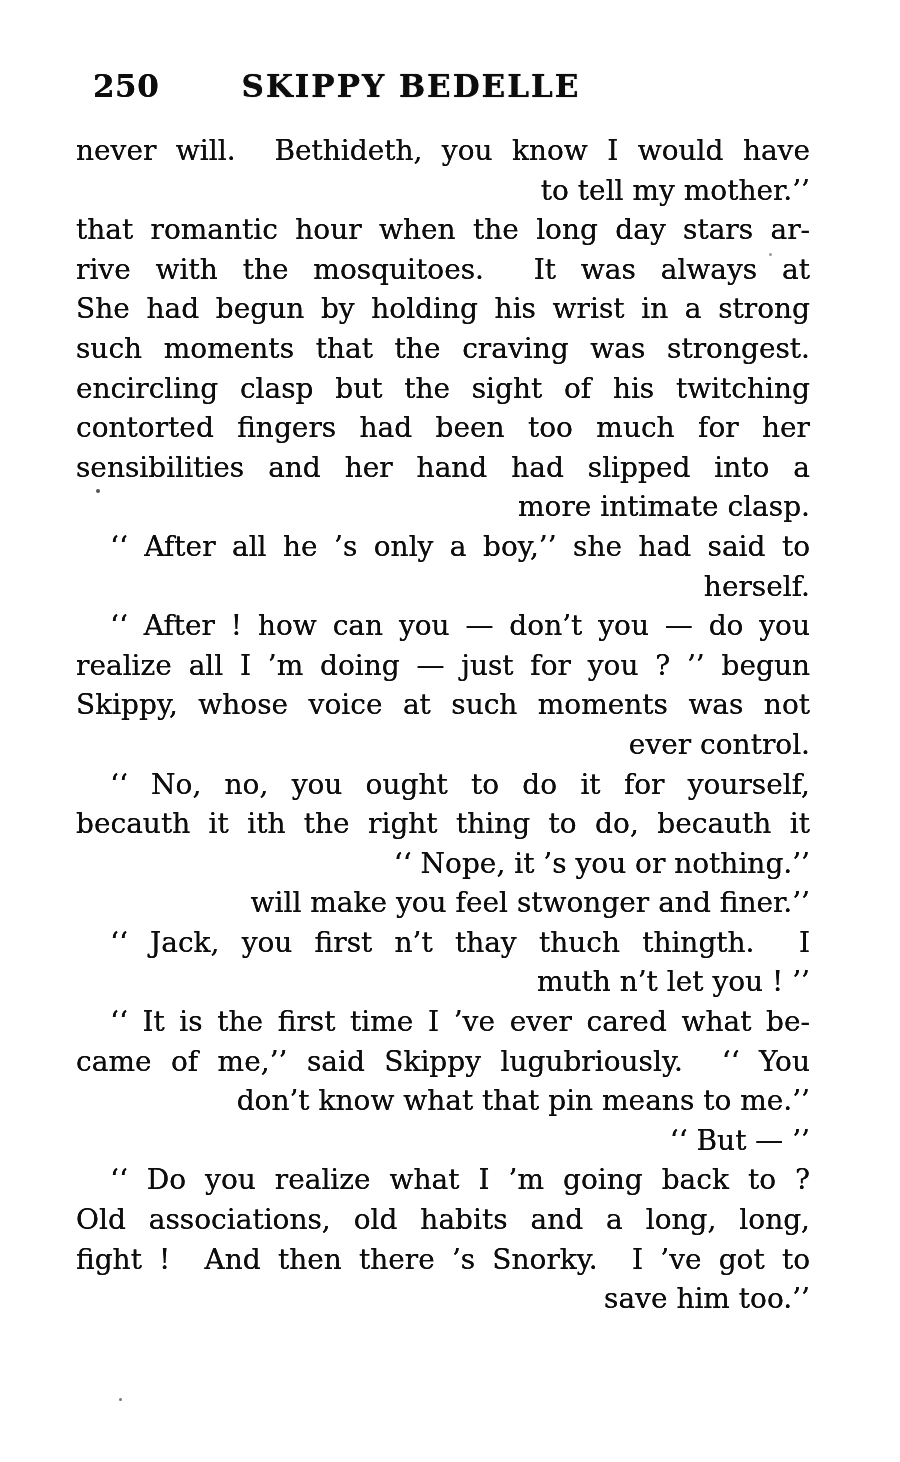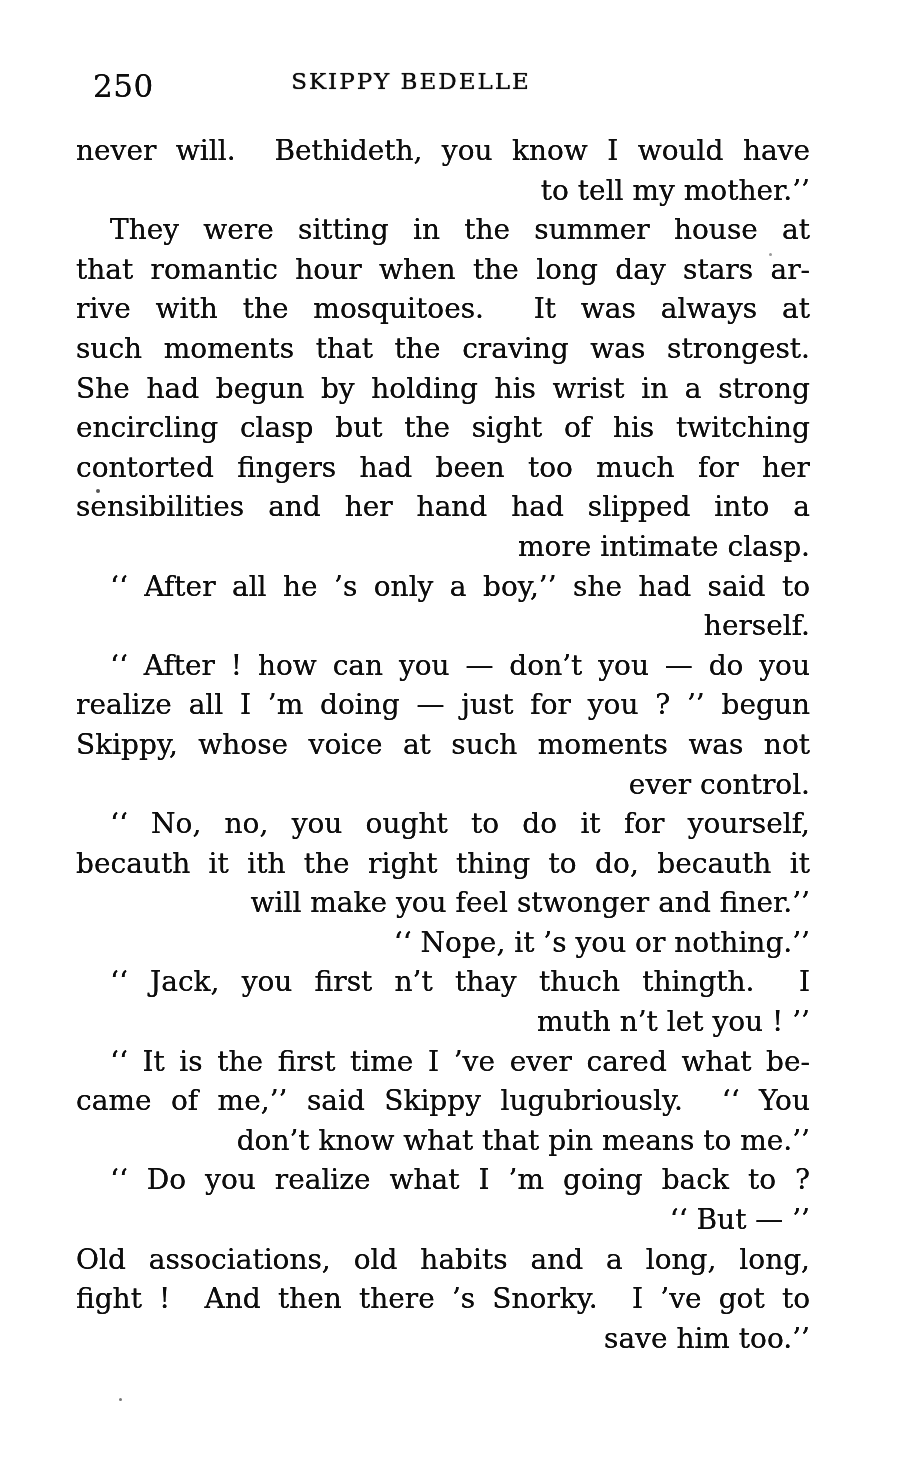--- a/index.html
+++ b/index.html
@@ -16,36 +16,37 @@
     font-family: "DejaVu Serif", "Liberation Serif", serif;
     color: #0d0d0d;
   }
   
   .header {
     position: absolute;
     top: 68px;
     left: 0;
     width: 900px;
     height: 42px;
+    font-weight: bold;
   }
   .pagenum {
     position: absolute;
     left: 93px;
     top: 0;
     font-size: 31px;
     letter-spacing: 0.5px;
     text-shadow: 0 0 0.6px currentColor;
   }
   .running-title {
     position: absolute;
     left: 0;
     right: 78px;
     top: 0;
     text-align: center;
-    font-size: 23px;
+    font-size: 31px;
     letter-spacing: 2px;
     white-space: nowrap;
     text-shadow: 0 0 0.8px currentColor;
   }
   
   .body-text {
     position: absolute;
     left: 76px;
     top: 131px;
     width: 734px;
@@ -80,46 +81,45 @@
 <div class="page">
 
   <div class="header">
     <span class="pagenum">250</span>
     <div class="running-title">SKIPPY BEDELLE</div>
   </div>
 
   <div class="body-text" id="body-text">
       <div class="line j">never will.  Bethideth, you know I would have</div>
       <div class="line">to tell my mother.’’</div>
-      <div class="line j ind">They were sitting in the summer house at</div>
       <div class="line j">that romantic hour when the long day stars ar-</div>
       <div class="line j">rive with the mosquitoes.  It was always at</div>
+      <div class="line j">She had begun by holding his wrist in a strong</div>
       <div class="line j">such moments that the craving was strongest.</div>
-      <div class="line j">She had begun by holding his wrist in a strong</div>
       <div class="line j">encircling clasp but the sight of his twitching</div>
       <div class="line j">contorted fingers had been too much for her</div>
       <div class="line j">sensibilities and her hand had slipped into a</div>
       <div class="line">more intimate clasp.</div>
       <div class="line j ind">‘‘ After all he ’s only a boy,’’ she had said to</div>
       <div class="line">herself.</div>
       <div class="line j ind">‘‘ After ! how can you — don’t you — do you</div>
       <div class="line j">realize all I ’m doing — just for you ? ’’ begun</div>
       <div class="line j">Skippy, whose voice at such moments was not</div>
       <div class="line">ever control.</div>
       <div class="line j ind">‘‘ No, no, you ought to do it for yourself,</div>
       <div class="line j">becauth it ith the right thing to do, becauth it</div>
+      <div class="line ind">‘‘ Nope, it ’s you or nothing.’’</div>
       <div class="line">will make you feel stwonger and finer.’’</div>
-      <div class="line ind">‘‘ Nope, it ’s you or nothing.’’</div>
       <div class="line j ind">‘‘ Jack, you first n’t thay thuch thingth.  I</div>
       <div class="line">muth n’t let you ! ’’</div>
       <div class="line j ind">‘‘ It is the first time I ’ve ever cared what be-</div>
       <div class="line j">came of me,’’ said Skippy lugubriously.  ‘‘ You</div>
       <div class="line">don’t know what that pin means to me.’’</div>
+      <div class="line ind">‘‘ But — ’’</div>
       <div class="line j ind">‘‘ Do you realize what I ’m going back to ?</div>
-      <div class="line ind">‘‘ But — ’’</div>
       <div class="line j">Old associations, old habits and a long, long,</div>
       <div class="line j">fight !  And then there ’s Snorky.  I ’ve got to</div>
       <div class="line">save him too.’’</div>
     </div>
 
   <span class="speck s1"></span>
   <span class="speck s2"></span>
   <span class="speck s3"></span>
 
 </div>

